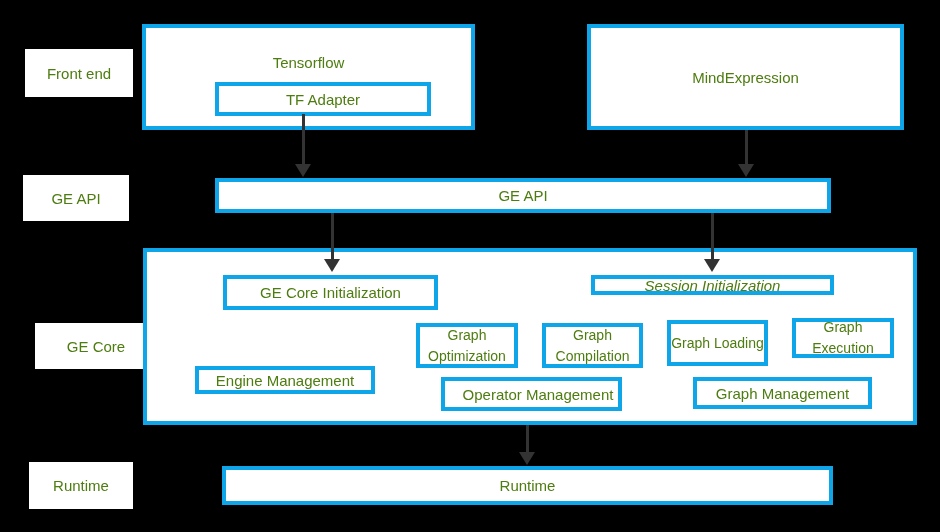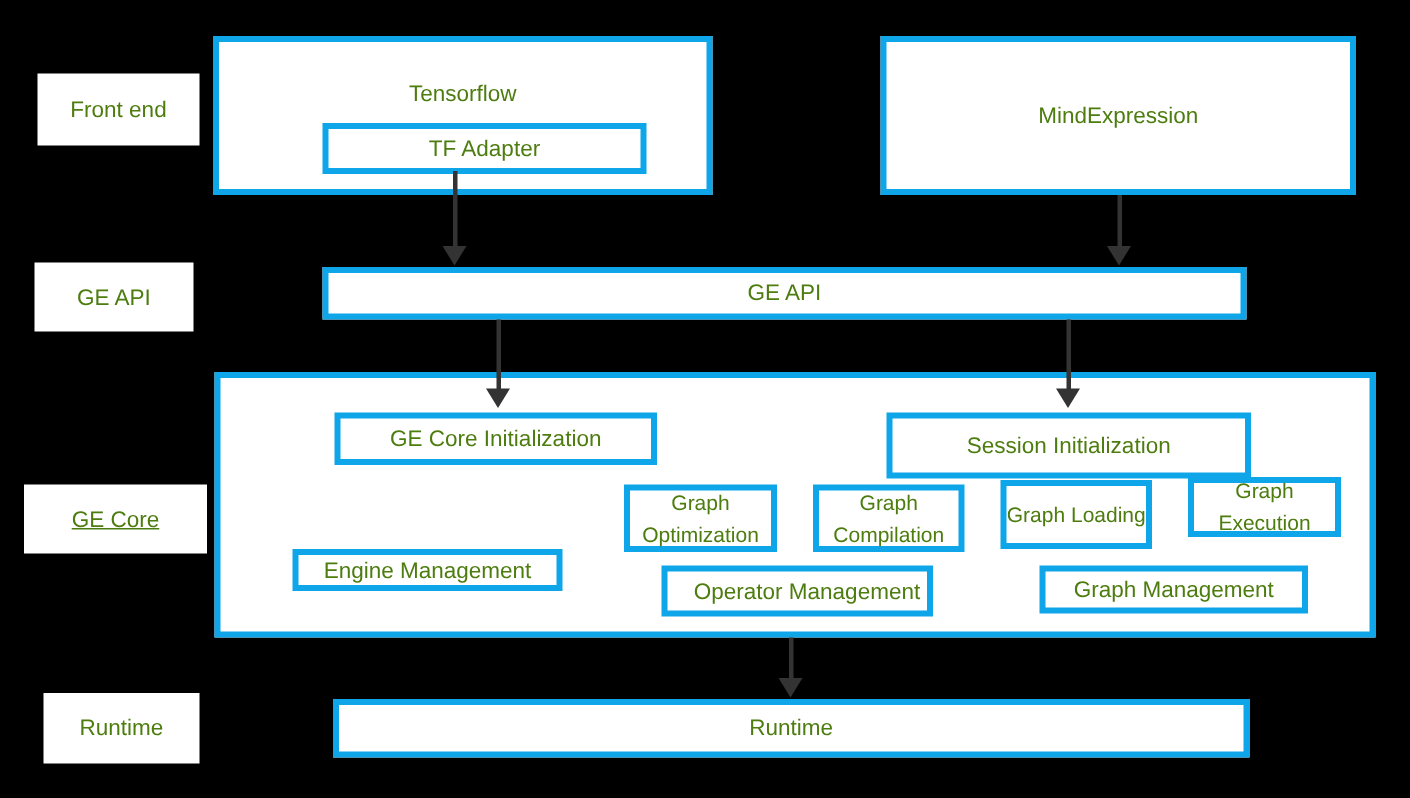--- a/index.html
+++ b/index.html
@@ -18,36 +18,36 @@
   .arrow .head{position:absolute;bottom:0;left:50%;margin-left:-8px;width:0;height:0;
     border-left:8px solid transparent;border-right:8px solid transparent;border-top:13px solid #333333;}
 </style>
 </head>
 <body>
 
 <div class="stage">
 
   <div class="wbox center t15" style="left:25px;top:49px;width:108px;height:48px;">Front end</div>
   <div class="wbox center t15" style="left:23px;top:175px;width:106px;height:46px;">GE API</div>
-  <div class="wbox center t15" style="left:16px;top:323px;width:122px;height:46px;text-decoration:underline;">GE Core</div>
+  <div class="wbox center t15" style="left:35px;top:323px;width:122px;height:46px;">GE Core</div>
   <div class="wbox center t15" style="left:29px;top:462px;width:104px;height:47px;">Runtime</div>
 
   <div class="wbox bordered" style="left:142px;top:24px;width:333px;height:106px;">
     <div class="box-title">Tensorflow</div>
     <div class="wbox bordered center t15" style="left:69px;top:54px;width:216px;height:34px;">TF Adapter</div>
   </div>
 
   <div class="wbox bordered center t15" style="left:587px;top:24px;width:317px;height:106px;">MindExpression</div>
 
   <div class="wbox bordered center t15" style="left:215px;top:178px;width:616px;height:35px;">GE API</div>
 
   <div class="wbox bordered" style="left:143px;top:248px;width:774px;height:177px;">
 
     <div class="wbox bordered center t15" style="left:56px;top:23px;width:215px;height:35px;margin-left:20px;">GE Core Initialization</div>
-    <div class="wbox bordered center t15" style="left:444px;top:23px;width:243px;height:44px;">Session Initialization</div>
+    <div class="wbox bordered center t15" style="left:444px;top:23px;width:243px;height:20px;font-style:italic;">Session Initialization</div>
 
     <div class="wbox bordered center t14" style="left:269px;top:71px;width:102px;height:45px;">Graph Optimization</div>
     <div class="wbox bordered center t14" style="left:395px;top:71px;width:101px;height:45px;">Graph Compilation</div>
     <div class="wbox bordered center t14" style="left:520px;top:68px;width:101px;height:46px;">Graph Loading</div>
     <div class="wbox bordered center t14" style="left:645px;top:66px;width:102px;height:40px;">Graph Execution</div>
 
     <div class="wbox bordered center t15" style="left:48px;top:114px;width:180px;height:28px;">Engine Management</div>
     <div class="wbox bordered center t15" style="left:294px;top:125px;width:181px;height:34px;padding-left:13px;">Operator Management</div>
     <div class="wbox bordered center t15" style="left:546px;top:125px;width:179px;height:32px;">Graph Management</div>
   </div>

